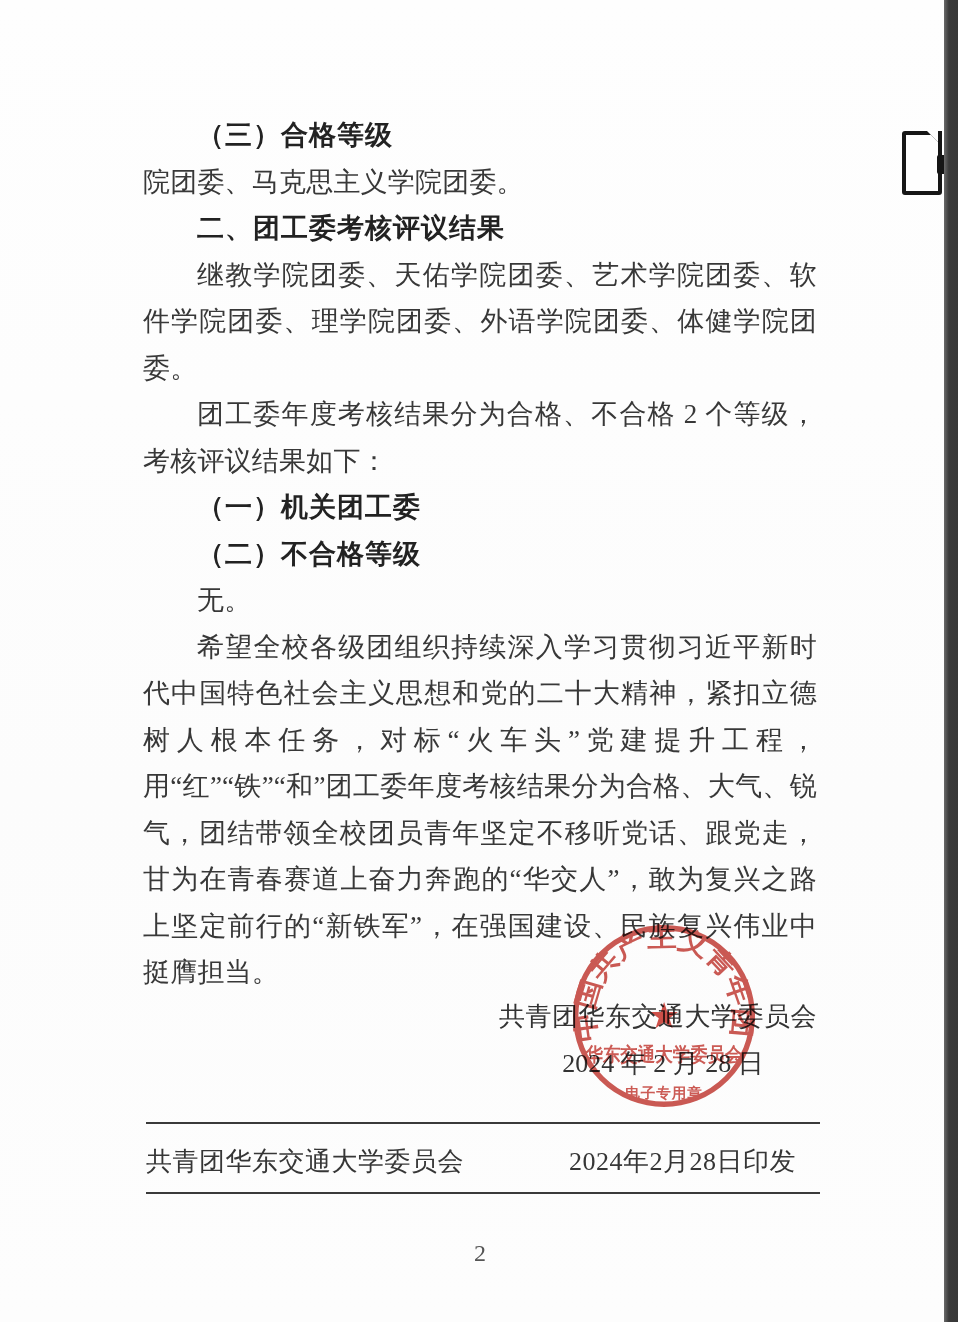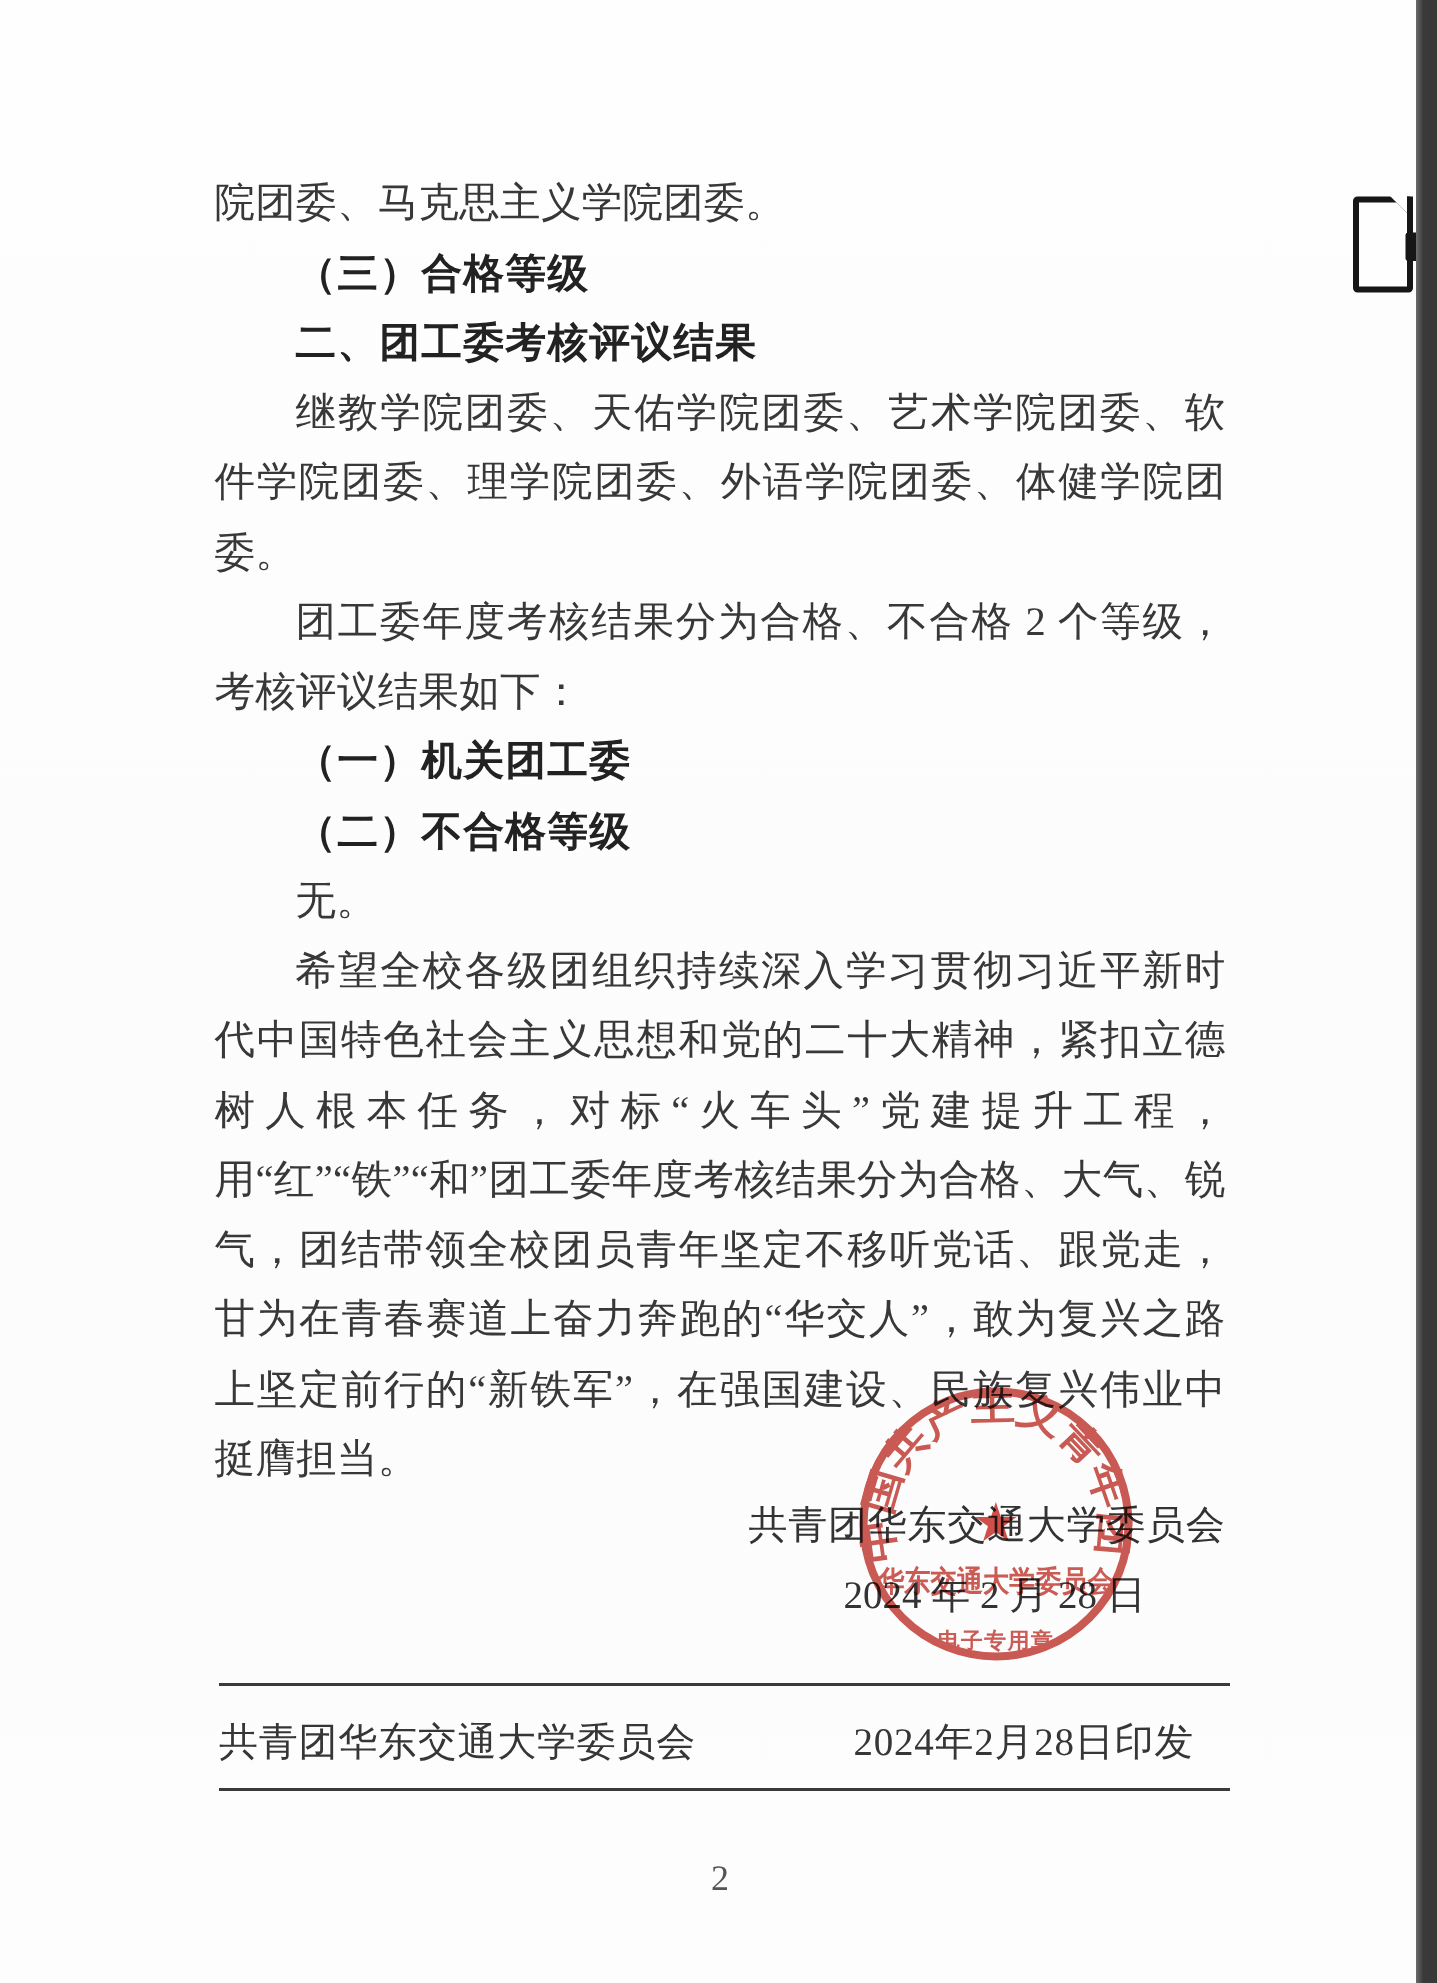--- a/index.html
+++ b/index.html
@@ -113,22 +113,22 @@
   <div class="page">
 
     <div class="pdf-badge" title="">
       <div class="pdf-doc">
         <div class="pdf-fold"></div>
       </div>
       <div class="pdf-band">PDF</div>
     </div>
 
     <div class="content" id="paragraphs">
+        <p class="para p-head">（三）合格等级</p>
         <p class="para p-cont">院团委、马克思主义学院团委。</p>
-        <p class="para p-head">（三）合格等级</p>
         <p class="para p-head">二、团工委考核评议结果</p>
         <p class="para p-body">继教学院团委、天佑学院团委、艺术学院团委、软件学院团委、理学院团委、外语学院团委、体健学院团委。</p>
         <p class="para p-body">团工委年度考核结果分为合格、不合格 2 个等级，考核评议结果如下：</p>
         <p class="para p-head">（一）机关团工委</p>
         <p class="para p-head">（二）不合格等级</p>
         <p class="para p-body">无。</p>
         <p class="para p-body">希望全校各级团组织持续深入学习贯彻习近平新时代中国特色社会主义思想和党的二十大精神，紧扣立德树人根本任务，对标“火车头”党建提升工程，用“红”“铁”“和”团工委年度考核结果分为合格、大气、锐气，团结带领全校团员青年坚定不移听党话、跟党走，甘为在青春赛道上奋力奔跑的“华交人”，敢为复兴之路上坚定前行的“新铁军”，在强国建设、民族复兴伟业中挺膺担当。</p>
       </div>
 
     <div class="sig-org">共青团华东交通大学委员会</div>

